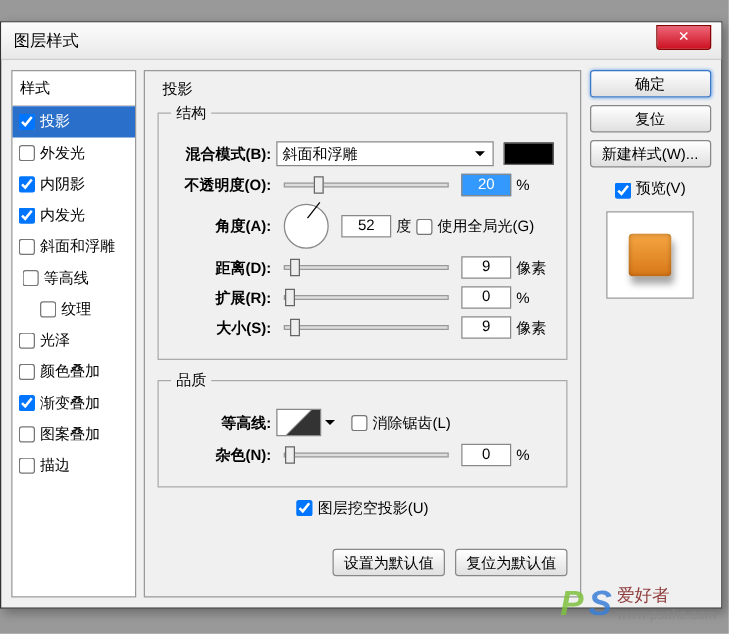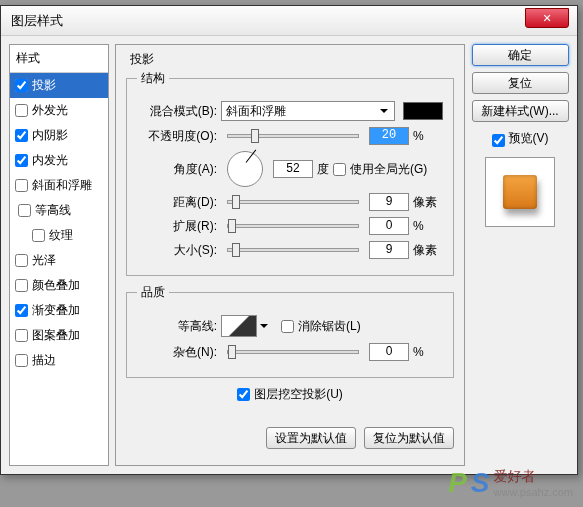--- a/index.html
+++ b/index.html
@@ -1,40 +1,40 @@
 <!DOCTYPE html>
 <html><head>
 <meta charset="utf-8">
 <style>
 * { box-sizing: border-box; margin: 0; padding: 0; font-family: "Microsoft YaHei", SimSun, sans-serif; font-size: 12px; }
 body { background: #999; width: 583px; height: 507px; position: relative; }
-.window { position: absolute; left: 0; top: 5px; width: 578px; height: 470px; background: #f0f0f0; border: 1px solid #333; box-shadow: 3px 3px 8px rgba(0,0,0,0.3); }
+.window { position: absolute; left: 0; top: 17px; width: 578px; height: 470px; background: #f0f0f0; border: 1px solid #333; box-shadow: 3px 3px 8px rgba(0,0,0,0.3); }
 .titlebar { height: 30px; background: linear-gradient(to bottom, #fdfdfd, #e8e8e8); border-bottom: 1px solid #ccc; display: flex; align-items: center; padding: 0 0 0 10px; position: relative; }
 .titlebar-text { font-size: 13px; }
 .close-btn { position: absolute; right: 8px; top: 2px; width: 44px; height: 20px; background: linear-gradient(to bottom, #e67, #c12); border: 1px solid #800; border-radius: 0 0 3px 3px; color: #fff; text-align: center; line-height: 18px; font-size: 11px; }
 .dialog-body { display: flex; padding: 8px; height: 438px; gap: 6px; }
 .styles-panel { width: 100px; border: 1px solid #999; background: #fff; }
 .styles-header { padding: 5px 6px; border-bottom: 1px solid #ccc; font-weight: normal; }
 .styles-list { }
 .style-item { padding: 4px 5px; display: flex; align-items: center; gap: 4px; cursor: pointer; }
 .style-item.selected { background: #2a6fc9; color: #fff; }
 .style-item input[type=checkbox] { width: 13px; height: 13px; }
 .center-panel { flex: 1; border: 1px solid #999; background: #f0f0f0; padding: 6px 10px; }
 .section-title { margin: 0 0 2px 4px; }
 .fieldset { border: 1px solid #aaa; padding: 8px 10px 10px; margin-bottom: 8px; }
 .fieldset-legend { background: #f0f0f0; padding: 0 4px; }
 .row { display: flex; align-items: center; margin: 6px 0; gap: 4px; }
-.row-label { width: 80px; text-align: right; }
+.row-label { width: 80px; text-align: right; font-weight: bold; }
 .dropdown { flex: 1; height: 20px; border: 1px solid #888; background: #fff; display: flex; align-items: center; padding: 0 4px; position: relative; }
 .dropdown::after { content: ""; position: absolute; right: 6px; top: 7px; border: 4px solid transparent; border-top-color: #000; }
 .color-swatch { width: 40px; height: 18px; background: #000; border: 1px solid #666; margin-left: 4px; }
 .slider-track { flex: 1; height: 4px; background: #ddd; border: 1px solid #999; position: relative; margin: 0 6px; }
 .slider-thumb { position: absolute; width: 8px; height: 14px; background: #eee; border: 1px solid #666; top: -6px; }
 .num-input { width: 40px; height: 18px; border: 1px solid #888; text-align: center; background: #fff; }
-.num-input.hl { background: #3399ff; color: #fff; font-family: Liberation Mono, monospace; }
+.num-input.hl { background: #3399ff; color: #fff; }
 .unit { width: 30px; }
 .angle-widget { width: 36px; height: 36px; border: 1px solid #888; border-radius: 50%; background: #fff; position: relative; margin: 0 6px; }
 .angle-line { position: absolute; width: 16px; height: 1px; background: #000; left: 18px; top: 10px; transform-origin: left; transform: rotate(-52deg); }
 .contour-swatch { width: 36px; height: 22px; border: 1px solid #888; background: linear-gradient(135deg, #fff 48%, #333 52%); position: relative; }
 .contour-swatch::after { content: ""; position: absolute; right: -12px; top: 8px; border: 4px solid transparent; border-top-color: #000; }
 .btn { height: 22px; padding: 0 8px; border: 1px solid #888; background: linear-gradient(#fff,#e0e0e0); border-radius: 3px; cursor: pointer; }
 .right-panel { width: 98px; display: flex; flex-direction: column; gap: 6px; align-items: center; }
 .r-btn { width: 97px; height: 22px; border: 1px solid #888; background: linear-gradient(#fff,#e0e0e0); border-radius: 3px; cursor: pointer; }
 .r-btn.primary { border: 1px solid #3a78c8; box-shadow: 0 0 3px #5a98e8; }
 .preview-row { display: flex; align-items: flex-end; gap: 4px; margin-top: 2px; }

